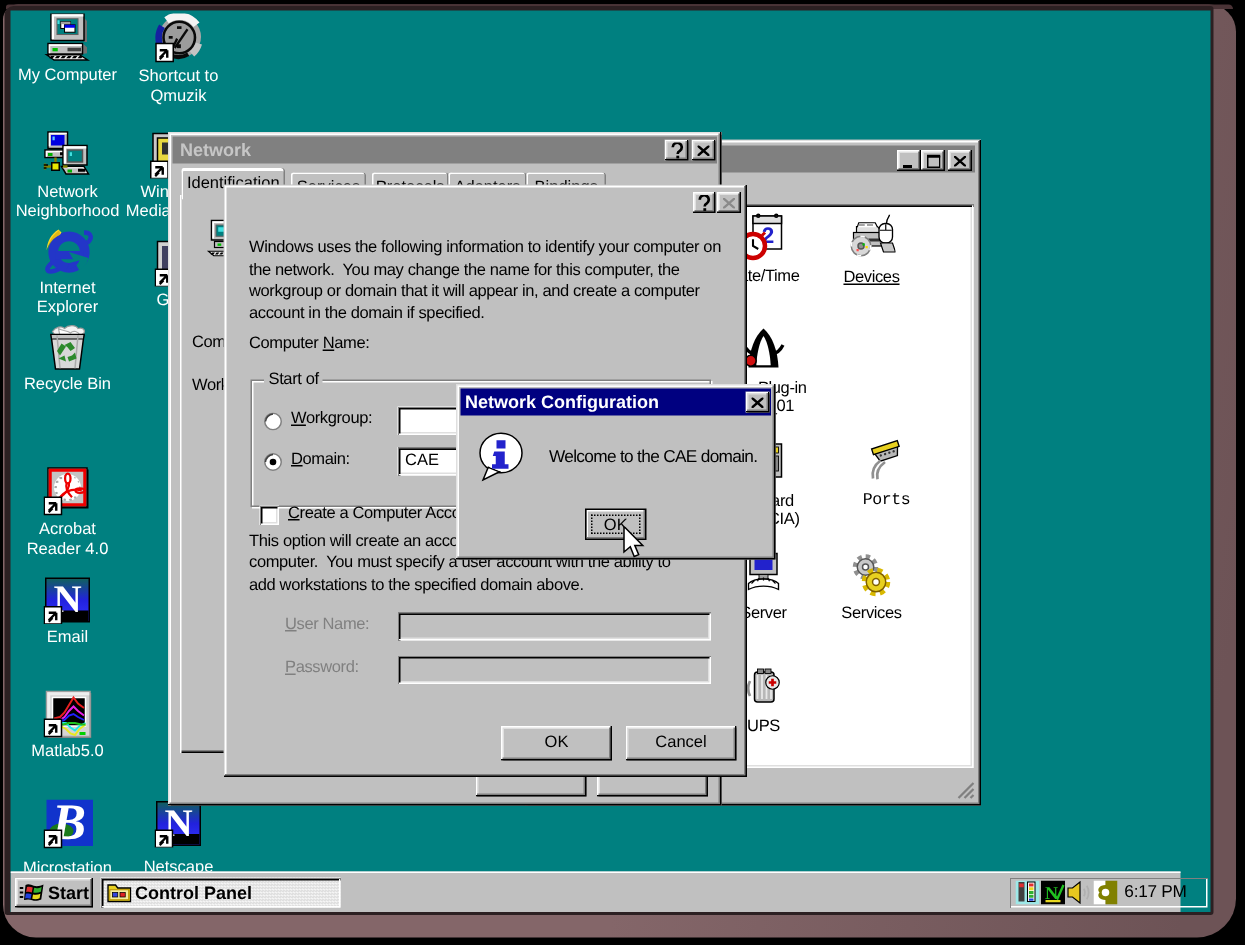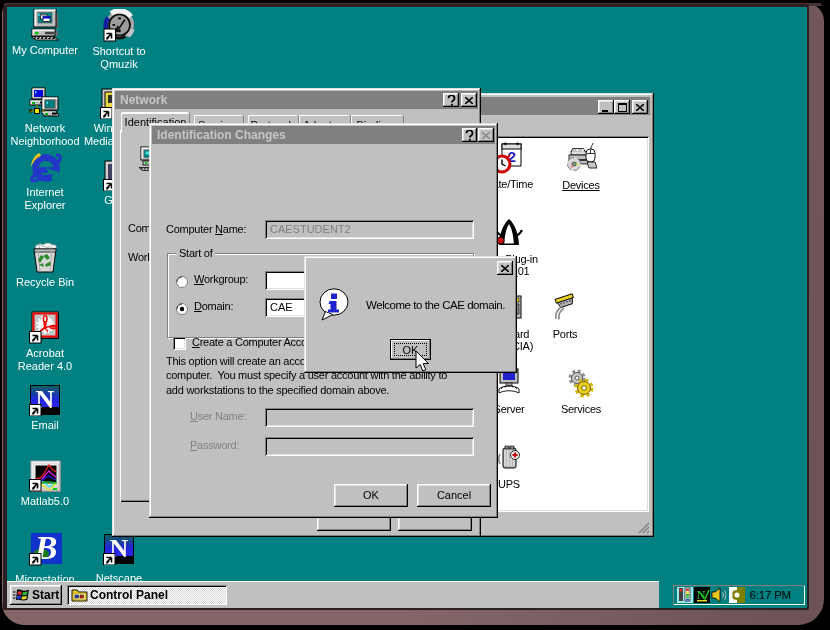--- a/index.html
+++ b/index.html
@@ -133,21 +133,21 @@
 <div class="dicon" style="left:75px; top:152px;">
       <svg width="32" height="32" viewBox="0 0 32 32">
 <rect x="2" y="2" width="28" height="26" fill="#d0d0d0" stroke="#000"></rect>
 <rect x="5" y="5" width="22" height="18" fill="#404060"></rect>
 <rect x="0.5" y="20.5" width="11.5" height="11.5" fill="#fff" stroke="#000"></rect>
 <path d="M3.5 29.5 L8 25 M8.5 24.5 h-5 M8.5 24.5 v5" stroke="#000" stroke-width="1.6" fill="none"></path>
 <path d="M3 30 l2.5 -2.5 l1 1 L4 31 Z" fill="#000"></path>
 </svg>
       <div class="lbl">Guide</div>
     </div>
-<div class="dicon" style="left:1px; top:234px;">
+<div class="dicon" style="left:1px; top:208px;">
       <svg width="32" height="32" viewBox="0 0 32 32">
 <path d="M6 6 C8 3 12 2 14 4 C17 1 22 2 23 4 C26 3 28 5 27 7 L24 9 L8 9 Z" fill="#f4f4f4" stroke="#999" stroke-width="0.8"></path>
 <path d="M10 4 C13 6 16 5 18 7 C20 5 23 6 24 8 L20 10 L11 9 Z" fill="#fff" stroke="#aaa" stroke-width="0.8"></path>
 <path d="M5 8 L27 8 L24 31 L8 31 Z" fill="#d8d8d8" stroke="#000"></path>
 <path d="M5 8 L27 8 L26.6 11 L5.4 11 Z" fill="#c0c0c0" stroke="#000" stroke-width="0.7"></path>
 <path d="M9 8.5 L11 30.5 M23 8.5 L21 30.5" stroke="#aaa" stroke-width="1"></path>
 <g transform="translate(16,20)">
 <path d="M-5 2 L-7 -1 L-4 -6 L-1 -4 L-3 -1 Z" fill="#2d8a2d"></path>
 <path d="M-2 -5 L2 -7 L5 -3 L2 -1 L0 -3.5 Z" fill="#2d8a2d"></path>
 <path d="M5 0 L6 4 L1 6 L0 3 L3 2 Z" fill="#2d8a2d"></path>
@@ -327,21 +327,21 @@
         <div class="lbl">Java Plug-in<br>1.3.0_01</div>
       </div>
   <div class="cpi" style="left:124px; top:199px;">
         <svg width="32" height="32" viewBox="0 0 32 32">
 <rect x="4" y="4" width="24" height="22" fill="#c0c0c0" stroke="#000"></rect>
 <rect x="6" y="6" width="20" height="4" fill="#e8d020" stroke="#000" stroke-width="0.6"></rect>
 <rect x="6" y="12" width="20" height="10" fill="#888" stroke="#000" stroke-width="0.6"></rect>
 </svg>
         <div class="lbl">PC Card<br>(PCMCIA)</div>
       </div>
-  <div class="cpi" style="left:180px; top:199px;">
+  <div class="cpi" style="left:206px; top:199px;font-family:Liberation Mono, monospace;">
         <svg width="32" height="32" viewBox="0 0 32 32">
 <g transform="rotate(-18 16 12)">
 <path d="M9 8 L25 8 L23 14 L11 14 Z" fill="#b8b8b8" stroke="#000" stroke-width="0.9"></path>
 <rect x="8" y="4.5" width="18" height="4" fill="#e8d020" stroke="#000" stroke-width="0.9"></rect>
 <circle cx="12.5" cy="10.5" r="0.8" fill="#333"></circle>
             <circle cx="15.5" cy="10.5" r="0.8" fill="#333"></circle>
             <circle cx="18.5" cy="10.5" r="0.8" fill="#333"></circle>
             <circle cx="21.5" cy="10.5" r="0.8" fill="#333"></circle>
 </g>
 <path d="M12 15 C8 18 6 22 7 27 M15 16 C11 19 9 23 10 27.5" stroke="#909090" stroke-width="1.8" fill="none"></path>
@@ -413,34 +413,33 @@
 <path d="M4.5 22.3 l1.8 0 l-1 1.3 l-1.9 0 Z M7.4 22.3 l1.8 0 l-1 1.3 l-1.9 0 Z M10.3 22.3 l1.8 0 l-1 1.3 l-1.9 0 Z M13.2 22.3 l1.8 0 l-1 1.3 l-1.9 0 Z M16.1 22.3 l1.8 0 l-1 1.3 l-1.9 0 Z" fill="#000"></path>
 <path d="M22 6 h7 M22 10 h7" stroke="#808000" stroke-width="1.5"></path>
 </svg></div>
   <div class="abs t11" style="left:16px; top:134px;">Computer Name:</div>
   <div class="abs t11" style="left:16px; top:163px;">Workgroup:</div>
   <div class="abs btn" style="left:205px; top:420px; width:74px; height:23px;"></div>
   <div class="abs btn" style="left:286px; top:420px; width:74px; height:23px;"></div>
 </div>
 
 <div class="abs win" style="left:142px; top:116px; width:349px; height:395px; z-index:30;">
-  <div class="tbar abs" style="left:3px; top:3px; right:3px; height:18px; line-height:18px; padding-left:5px;">Identification Changes</div>
   <div class="tbtn abs" style="left:313px; top:5px; width:15px; height:14px;">
         <svg width="9" height="11" viewBox="0 0 9 11">
           <path d="M1.5 3.2 A3 3 0 1 1 6.2 5.6 C5.1 6.2 4.8 6.6 4.8 7.6" fill="none" stroke="#000" stroke-width="1.8"></path>
           <rect x="3.9" y="8.8" width="1.9" height="1.8" fill="#000"></rect>
         </svg>
       </div>
   <div class="tbtn abs" style="left:329px; top:5px; width:16px; height:14px;">
         <svg width="8" height="7" viewBox="0 0 8 7">
           <path d="M0 0 L8 7 M8 0 L0 7" stroke="#8a8a8a" stroke-width="1.6"></path>
         </svg>
       </div>
+  <div class="abs t11" style="left:17px; top:35px; width:330px; line-height:14.5px; white-space:nowrap;">Windows uses the following information to identify your computer on<br>the network.&nbsp; You may change the name for this computer, the<br>workgroup or domain that it will appear in, and create a computer<br>account in the domain if specified.</div>
   <div class="abs t11" style="left:17px; top:100px;">Computer <u>N</u>ame:</div>
-  <div class="abs dfield" style="left:116px; top:97px; width:209px; height:19px; font-size:11px; color:#808080; line-height:18px; padding-left:5px;">CAESTUDENT2</div>
   <div class="abs group" style="left:18px; top:130px; width:307px; height:85px;"></div>
   <div class="abs t11" style="left:27px; top:124px; background:#c0c0c0; padding:0 3px;">Start of</div>
   <div class="abs" style="left:27px; top:151px;"><svg width="12" height="12">
           <circle cx="6" cy="6" r="5.5" fill="#fff" stroke="#808080"></circle>
           <path d="M1 6 A5.5 5.5 0 0 1 6 1" stroke="#404040" fill="none"></path>
         </svg></div>
   <div class="abs t11" style="left:45px; top:150px;"><u>W</u>orkgroup:</div>
   <div class="abs field" style="left:116px; top:148px; width:190px; height:19px;"></div>
   <div class="abs" style="left:27px; top:178px;"><svg width="12" height="12">
           <circle cx="6" cy="6" r="5.5" fill="#fff" stroke="#808080"></circle>
@@ -454,20 +453,21 @@
   <div class="abs t11" style="left:17px; top:231px; width:330px; line-height:14.4px; white-space:nowrap;">This option will create an account on the domain for this<br>computer.&nbsp; You must specify a user account with the ability to<br>add workstations to the specified domain above.</div>
   <div class="abs t11" style="left:41px; top:287px; color:#808080;"><u>U</u>ser Name:</div>
   <div class="abs dfield" style="left:116px; top:285px; width:209px; height:19px;"></div>
   <div class="abs t11" style="left:41px; top:316px; color:#808080;text-align:right;"><u>P</u>assword:</div>
   <div class="abs dfield" style="left:116px; top:314px; width:209px; height:19px;"></div>
   <div class="abs btn" style="left:185px; top:361px; width:74px; height:23px; text-align:center; line-height:22px; font-size:11px;">OK</div>
   <div class="abs btn" style="left:268px; top:361px; width:74px; height:23px; text-align:center; line-height:22px; font-size:11px;">Cancel</div>
 </div>
 
 <div class="abs win" style="left:297px; top:249px; width:213px; height:117px; z-index:40;">
+  <div class="abs" style="left:3px; top:3px; right:3px; height:18px; background:#000080; color:#fff; font-weight:bold; font-size:12px; line-height:18px; padding-left:3px;">Network Configuration</div>
   <div class="tbtn abs" style="left:193px; top:5px; width:16px; height:14px;">
         <svg width="8" height="7" viewBox="0 0 8 7">
           <path d="M0 0 L8 7 M8 0 L0 7" stroke="#000" stroke-width="1.6"></path>
         </svg>
       </div>
   <div class="abs" style="left:13px; top:32px;">
     <svg width="33" height="33" viewBox="0 0 33 33">
       <ellipse cx="17" cy="14" rx="14" ry="13.2" fill="#fff" stroke="#000"></ellipse>
       <path d="M8.5 23.5 L5 32 L16 26.5 Z" fill="#fff" stroke="#000"></path>
       <path d="M8.5 23 L16 26 L16 24 Z" fill="#fff" stroke="none"></path>
@@ -479,21 +479,21 @@
   <div class="abs" style="left:86px; top:83px; width:41px; height:21px; background:#c0c0c0; border:1px solid #000; box-shadow: inset -1px -1px 0 #808080, inset 1px 1px 0 #fff;">
      <div style="position:absolute; left:3px; top:3px; right:3px; bottom:3px; border:1px dotted #000; text-align:center; line-height:13px; font-size:11px;">OK</div>
   </div>
   <div class="abs" style="left:111px; top:95px; z-index:5;">
     <svg width="17" height="25" viewBox="0 0 17 25">
       <path d="M1 0 L1 17 L5.2 13.5 L7.8 20 L10.8 18.8 L8.2 12.6 L13.5 12.6 Z" fill="#fff" stroke="#000" stroke-width="1"></path>
     </svg>
   </div>
 </div>
 
-<div class="abs" style="left:0; top:574px; width:652px; height:27px; background:#c0c0c0; border-top:1px solid #fff; z-index:50;">
+<div class="abs" style="left:0; top:574px; width:780px; height:27px; background:#c0c0c0; border-top:1px solid #fff; z-index:50;">
   <div class="abs btn" style="left:3px; top:3px; width:52px; height:20px;">
     <span style="position:absolute;left:3px;top:2px;"><svg width="17" height="16" viewBox="0 0 17 16">
 <path d="M4 3 C6 2 8 3 9.5 3.5 C12 4.2 14 3.4 16 2.6 L14.5 12.6 C12.5 13.4 10.5 14 8.5 13.2 C7 12.6 5.5 12.4 3 13 Z" fill="#000"></path>
 <path d="M5 4.4 C6.3 4 7.5 4.2 8.8 4.7 L8.2 8 C7 7.5 5.8 7.3 4.4 7.7 Z" fill="#e03030"></path>
 <path d="M9.8 4.9 C11.5 5.4 13.3 5 14.8 4.3 L14.2 7.5 C12.8 8.2 11 8.4 9.2 8 Z" fill="#30b030"></path>
 <path d="M4.2 8.8 C5.6 8.4 6.8 8.6 8 9.1 L7.4 12.2 C6.2 11.8 5 11.7 3.7 12 Z" fill="#2040e0"></path>
 <path d="M9 9.3 C10.8 9.8 12.5 9.5 13.9 8.8 L13.4 11.8 C12 12.5 10.3 12.7 8.5 12.2 Z" fill="#e8d820"></path>
 <g stroke="#000" stroke-width="1.2">
               <path d="M0 5 h2.5 M0 8 h2.5 M0 11 h2.5"></path>
             </g>

